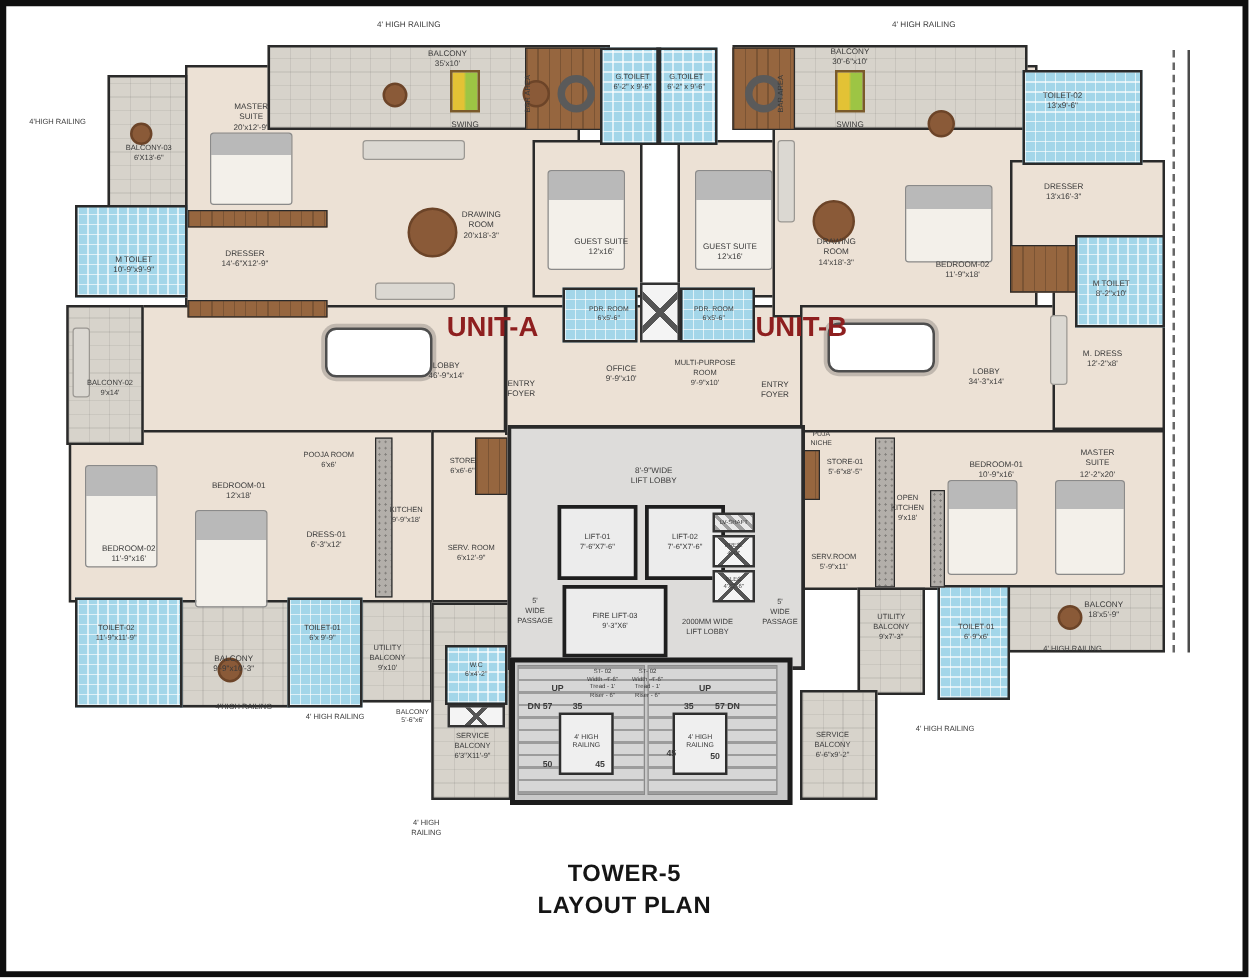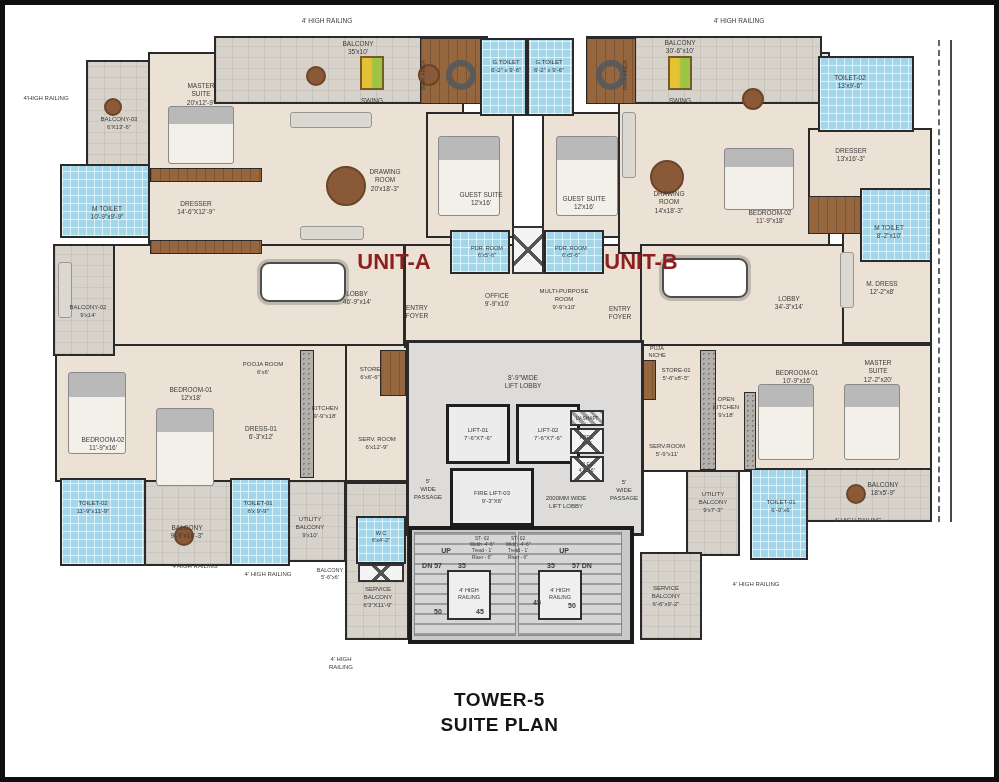--- a/index.html
+++ b/index.html
@@ -300,15 +300,15 @@
 6'3"X11'-9"</div>
       <div class="lbl" style="left: 341px; top: 664px; font-size: 6px; transform: translate(-50%, -50%);">4' HIGH
 RAILING</div>
       <div class="lbl" style="left: 666px; top: 597px; font-size: 6px; transform: translate(-50%, -50%);">SERVICE
 BALCONY
 6'-6"x9'-2"</div>
       <div class="lbl" style="left: 756px; top: 585px; font-size: 6px; transform: translate(-50%, -50%);">4' HIGH RAILING</div>
     </div>
   <div class="title-wrap">
     <div class="title-line">TOWER-5</div>
-    <div class="title-line">SUITE PLAN</div>
+    <div class="title-line">LAYOUT PLAN</div>
   </div>
 </div>
 
 </body></html>

